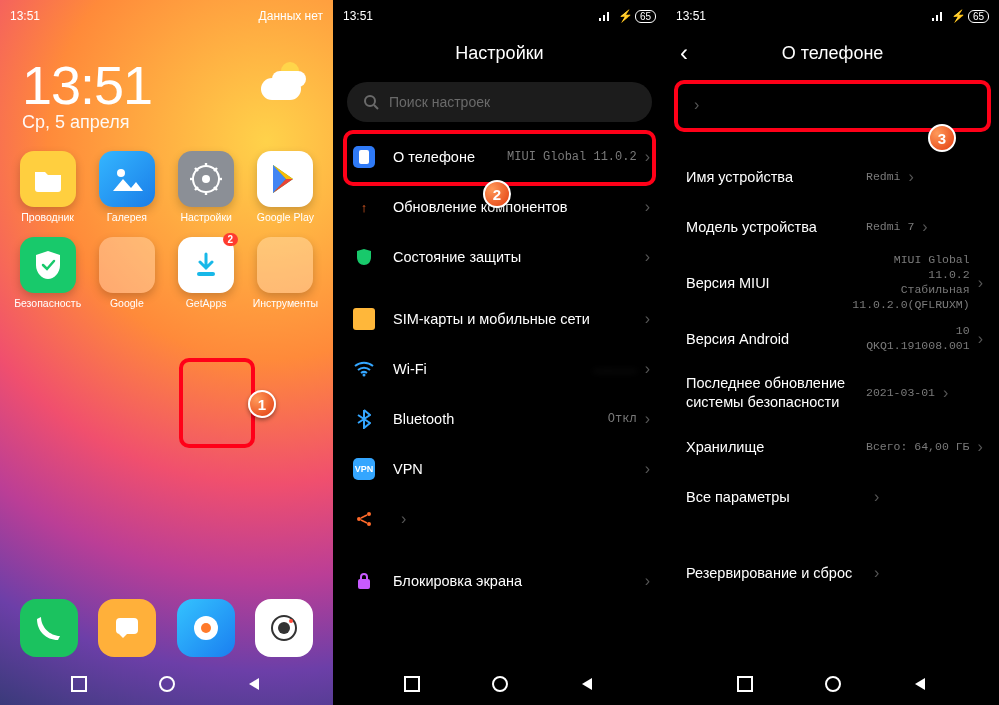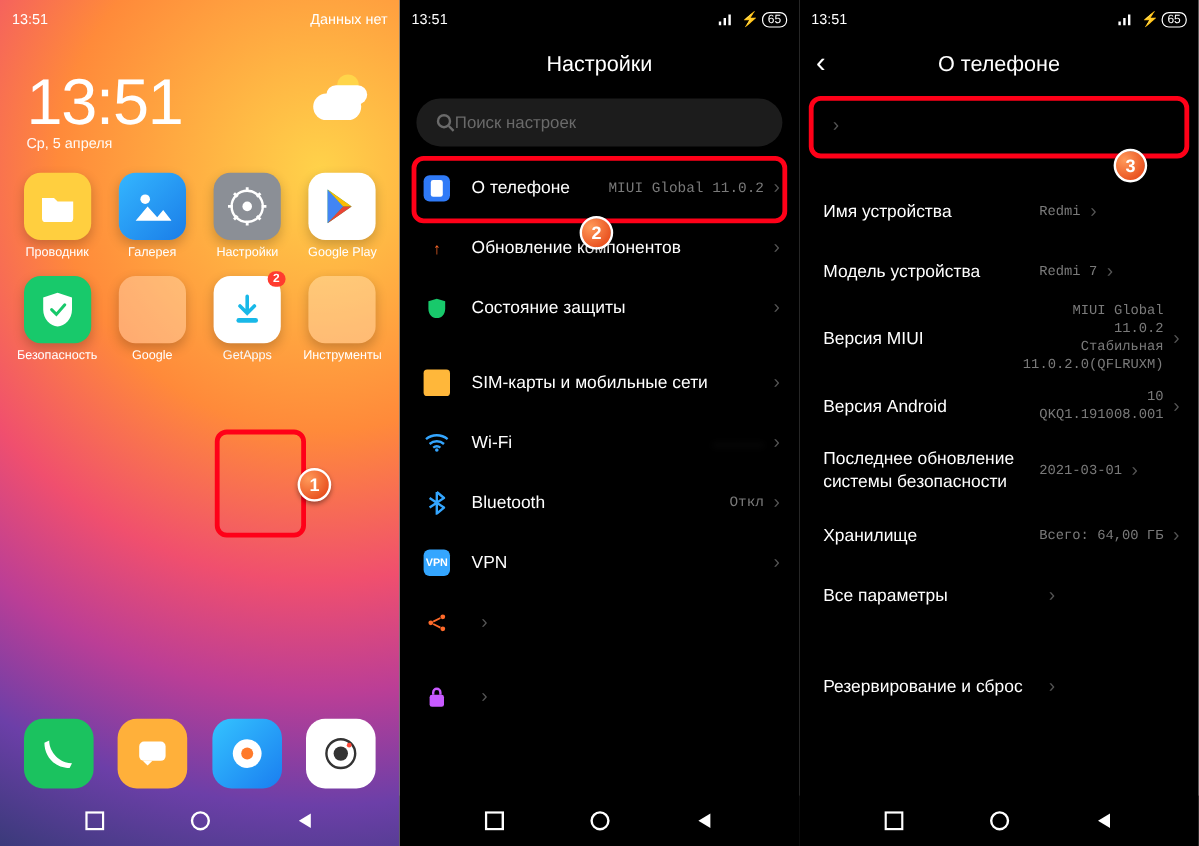--- a/index.html
+++ b/index.html
@@ -29,21 +29,21 @@
     height: 28px;
     display: flex; align-items: center;
     font-size: 12px;
     padding: 4px 10px 0;
   }
   .status-right { margin-left: auto; display: flex; align-items: center; gap: 6px; }
   .battery { display:inline-flex; align-items:center; gap:2px; }
   .battery-pill { border:1px solid #fff; border-radius:6px; padding:0 4px; font-size:10px; }
   .clock-block { position: relative; padding: 26px 22px 0; }
   .clock-time { font-size: 54px; font-weight: 300; letter-spacing: -1px; }
-  .clock-date { font-size: 12px; opacity: .95; margin-top:-4px; display:flex; gap:14px;}
+  .clock-date { font-size: 18px; opacity: .95; margin-top:-4px; display:flex; gap:14px;}
   .weather-icon {
     position:absolute; top:34px; right:26px;
     width:46px; height:40px;
   }
   .cloud {
     position:absolute; bottom:2px; left:0;
     width:40px; height:22px; background:#fff; border-radius:20px;
     box-shadow: 8px -10px 0 -3px #fff;
   }
   .sun { position:absolute; top:0; right:8px; width:18px; height:18px; border-radius:50%; background:#ffd54a; }
@@ -109,21 +109,21 @@
     font-size: 18px; font-weight: 500; position:relative;
   }
   .dark .back-chevron {
     position:absolute; left:14px; top:50%; transform:translateY(-50%);
     font-size:24px; font-weight:300;
   }
   .search-input-dark {
     margin: 4px 14px 10px;
     height: 40px; background:#1c1c1c; border-radius:20px;
     display:flex; align-items:center; padding:0 16px;
-    color:#6a6a6a; font-size:14px; 
+    color:#6a6a6a; font-size:14px; gap:10px;
   }
   .setting-row {
     display:flex; align-items:center;
     height: 50px;
     padding: 0 16px 0 20px;
     font-size: 14.5px;
     position:relative;
   }
   .setting-row .label { flex: 1; }
   .setting-row .value { color:#7a7a7a; font-size:12px; text-align:right;font-family:Liberation Mono, monospace; }
@@ -386,20 +386,21 @@
     <span class="chev">›</span>
   </div>
   <div class="divider"></div>
   <div class="setting-row">
     <span class="icon-slot" style="color:#c85aff;">
         <svg width="16" height="18" viewBox="0 0 16 18">
           <rect x="2" y="7" width="12" height="10" rx="2" fill="#c85aff"></rect>
           <path d="M5 7V5a3 3 0 016 0v2" fill="none" stroke="#c85aff" stroke-width="2"></path>
         </svg>
       </span>
+    <span class="label">Блокировка экрана</span>
     <span class="chev">›</span>
   </div>
 
   <div class="nav-bar dark-screen">
     <span>
         <svg width="16" height="16">
           <rect x="1" y="1" width="14" height="14" fill="none" stroke="#fff" stroke-width="2"></rect>
         </svg>
       </span>
     <span>

